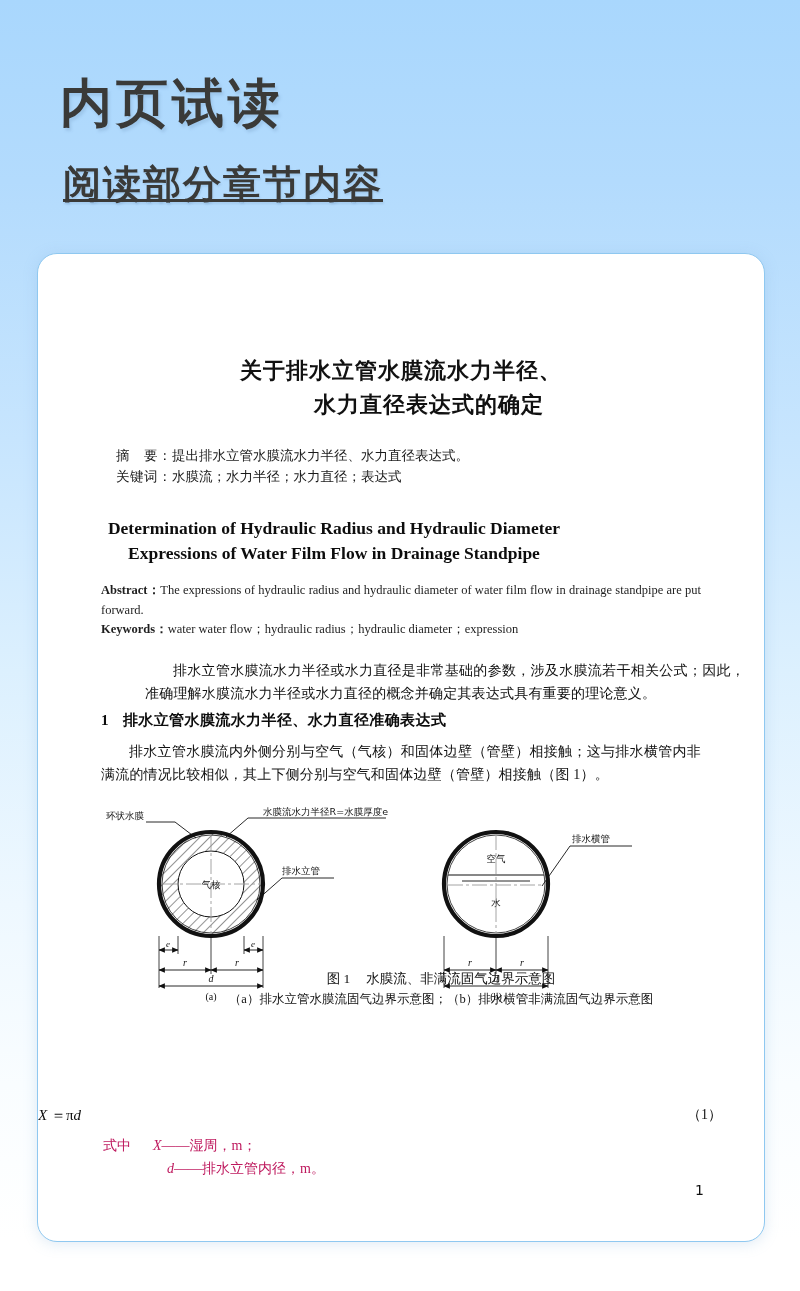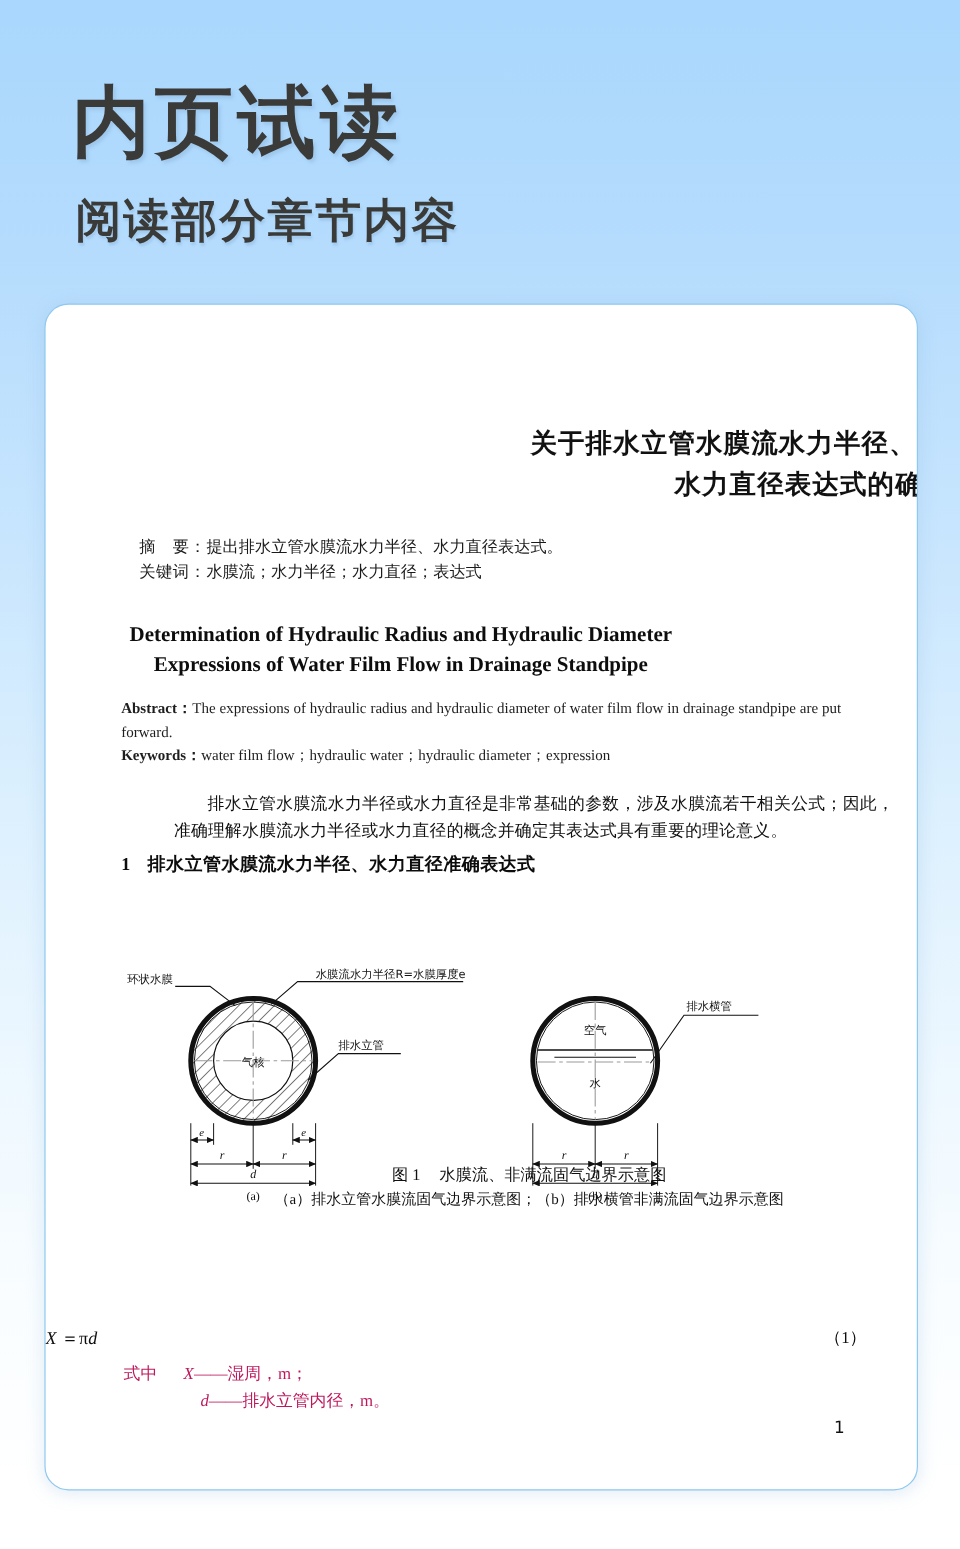--- a/index.html
+++ b/index.html
@@ -8,44 +8,45 @@
     width:800px;height:1291px;position:relative;overflow:hidden;
     font-family:"Liberation Serif","DejaVu Serif",serif;
     background:linear-gradient(180deg,#a9d7fd 0%,#b3dbfd 14%,#c7e5fe 34%,#dcf0fe 52%,#eef8ff 70%,#f9fdff 84%,#ffffff 96%);
   }
 
   
   .banner{position:absolute;left:0;top:0;width:800px;height:250px;}
   .banner-title{
     position:absolute;left:60px;top:60px;
     font-family:"DejaVu Sans","Liberation Sans",sans-serif;
-    font-weight:700;font-size:65px;line-height:86px;color:#3a3a38;
+    font-weight:700;font-size:52px;line-height:86px;color:#3a3a38;
     letter-spacing:4px;
     text-shadow:2px 3px 3px rgba(120,160,200,.33);
   }
   .banner-sub{
     position:absolute;left:63px;top:162px;
     font-family:"DejaVu Sans","Liberation Sans",sans-serif;
     font-weight:700;font-size:38px;line-height:44px;color:#3a3a38;
     letter-spacing:2px;
     text-shadow:1px 2px 2px rgba(120,160,200,.30);
+    text-decoration:underline;
   }
 
   
   .card{
     position:absolute;left:37px;top:253px;width:726px;height:987px;
     background:#fff;border:1.6px solid #8fc8f0;border-radius:20px;
     box-shadow:0 2px 14px rgba(130,175,215,.25);
     overflow:hidden;
   }
   .page{position:absolute;left:0;top:0;width:726px;height:987px;}
 
   
   .cn-title{
-    position:absolute;left:0;width:726px;text-align:right;
+    position:absolute;left:0;width:726px;text-align:center;
     font-family:"DejaVu Sans","Liberation Sans",sans-serif;
     font-weight:700;font-size:22px;line-height:32px;color:#111;
     letter-spacing:1px;
   }
   .cn-title.l1{top:101px;}
   .cn-title.l2{top:135px;margin-left:28px;}
 
   .meta{
     position:absolute;left:78px;width:580px;
     font-size:13.5px;line-height:21px;color:#1a1a1a;
@@ -134,26 +135,27 @@
   <div class="cn-title l1">关于排水立管水膜流水力半径、</div>
   <div class="cn-title l2">水力直径表达式的确定</div>
 
   <div class="meta m1"><span class="lbl">摘　要：</span><span>提出排水立管水膜流水力半径、水力直径表达式。</span></div>
   <div class="meta m2"><span class="lbl">关键词：</span><span>水膜流；水力半径；水力直径；表达式</span></div>
 
   <div class="en-title l1">Determination of Hydraulic Radius and Hydraulic Diameter</div>
   <div class="en-title l2">Expressions of Water Film Flow in Drainage Standpipe</div>
 
   <div class="en-abs a1"><span class="lbl">Abstract：</span><span>The expressions of hydraulic radius and hydraulic diameter of water film flow in drainage standpipe are put forward.</span></div>
-  <div class="en-abs a2"><span class="lbl">Keywords：</span><span>water film flow；hydraulic water；hydraulic diameter；expression</span></div>
+  <div class="en-abs a2"><span class="lbl">Keywords：</span><span>water water flow；hydraulic radius；hydraulic diameter；expression</span></div>
 
   <div class="para p1">排水立管水膜流水力半径或水力直径是非常基础的参数，涉及水膜流若干相关公式；因此，准确理解水膜流水力半径或水力直径的概念并确定其表达式具有重要的理论意义。</div>
 
   <div class="sec-head"><span class="num">1</span><span>排水立管水膜流水力半径、水力直径准确表达式</span></div>
 
+  <div class="para p2">排水立管水膜流内外侧分别与空气（气核）和固体边壁（管壁）相接触；这与排水横管内非满流的情况比较相似，其上下侧分别与空气和固体边壁（管壁）相接触（图 1）。</div>
 
   <div class="figure">
     <svg width="650" height="200" viewBox="0 0 650 200">
       <defs>
         <pattern id="hatch" width="7" height="7" patternTransform="rotate(45)" patternUnits="userSpaceOnUse">
           <line x1="0" y1="0" x2="0" y2="7" stroke="#111" stroke-width="0.9"></line>
         </pattern>
         <mask id="annulus">
           <circle cx="135" cy="82" r="52" fill="#fff"></circle>
           <circle cx="135" cy="82" r="33" fill="#000"></circle>

